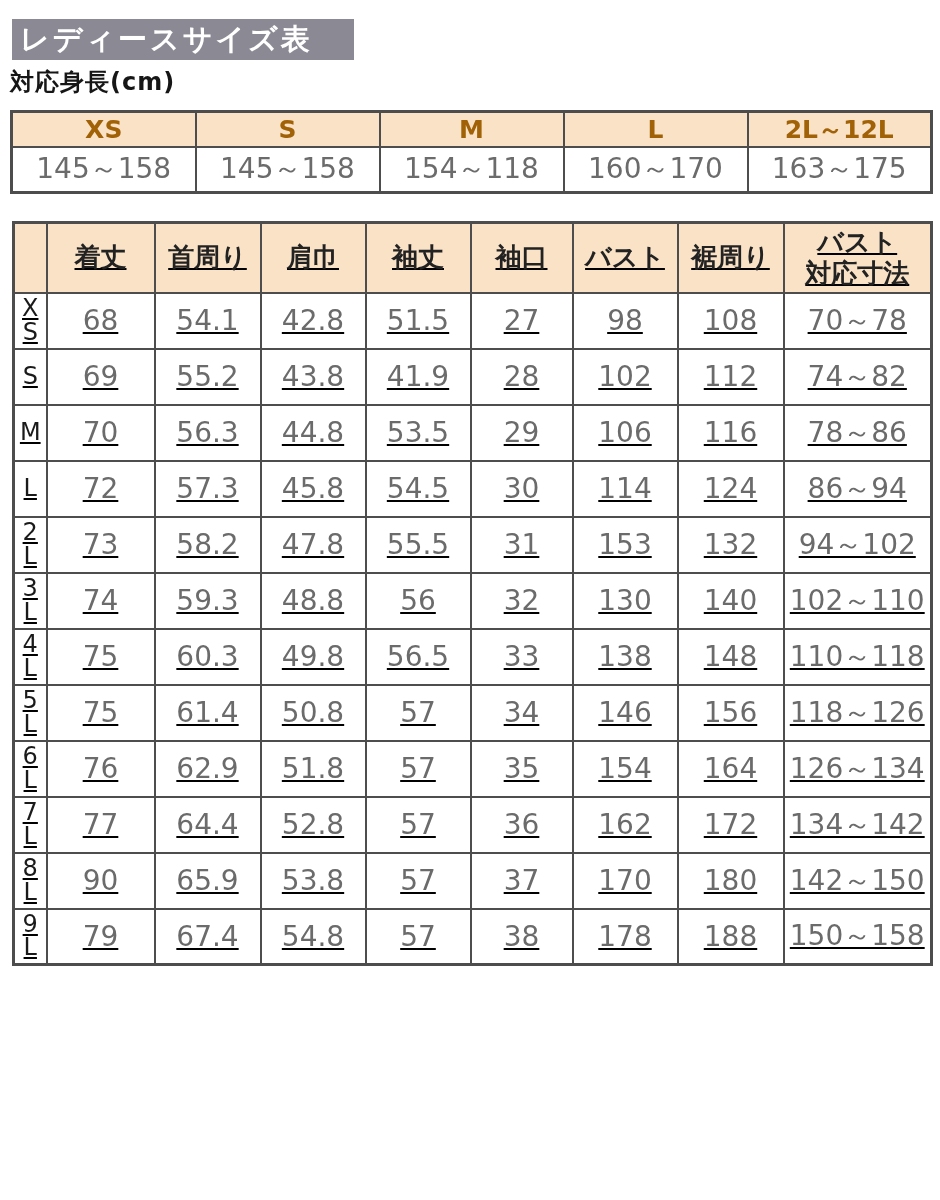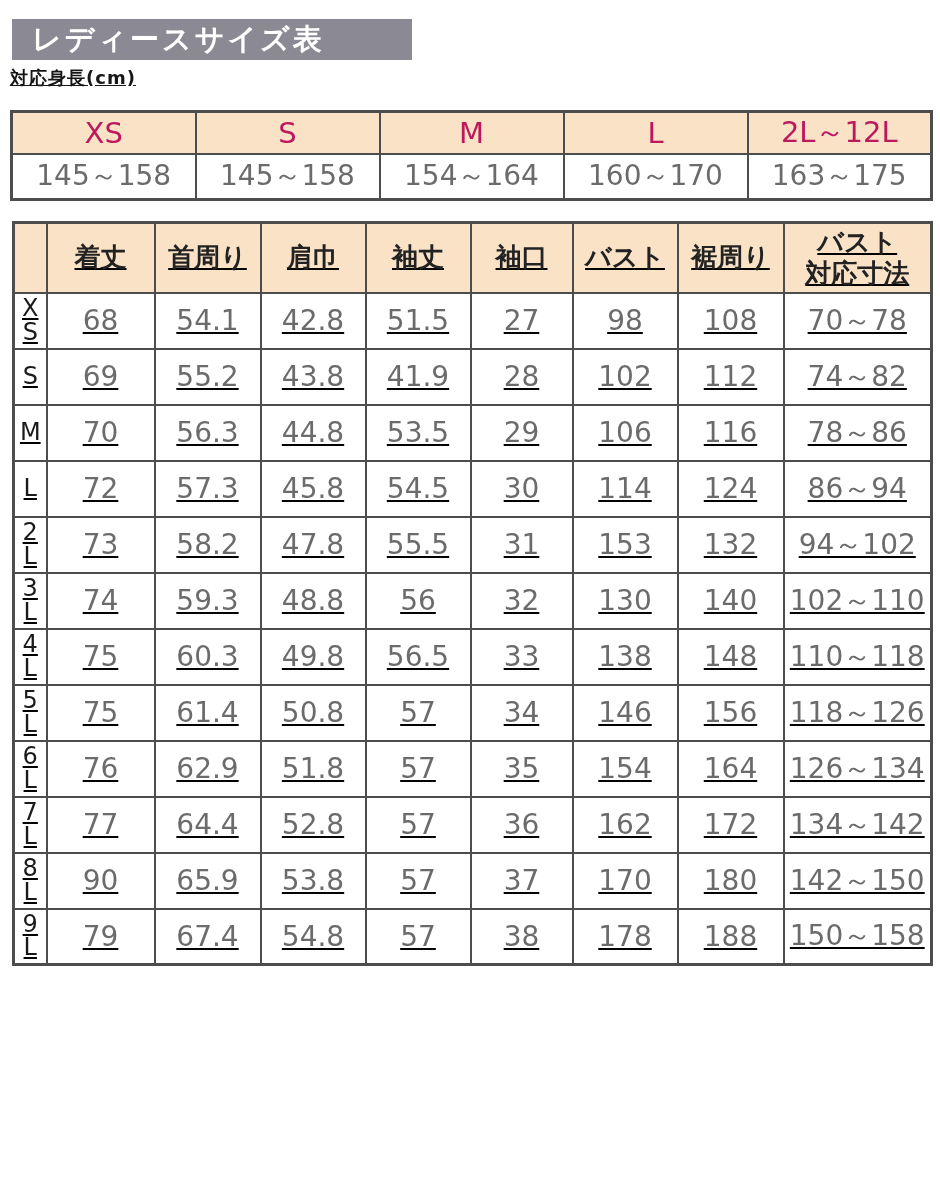--- a/index.html
+++ b/index.html
@@ -7,53 +7,52 @@
   body {
     width: 940px; height: 1200px;
     background: #ffffff;
     font-family: "DejaVu Sans", "Liberation Sans", sans-serif;
     position: relative;
     overflow: hidden;
   }
 
   .title-bar {
     position: absolute; left: 12px; top: 19px;
-    width: 400px; height: 41px;
+    width: 342px; height: 41px;
     background: var(--title_bg, #8b8a94);
     color: var(--title_text, #ffffff);
     font-size: 29px; font-weight: bold;
     line-height: 41px;
-    padding-left: 20px;
+    padding-left: 8px;
     letter-spacing: 3px;
   }
 
   .height-label {
     position: absolute; left: 10px; top: 66px;
-    font-size: 18px; font-weight: bold;
+    font-size: 24px; font-weight: bold;
     color: #161616;
     letter-spacing: 1px;
-    text-decoration: underline;
   }
 
   table { border-collapse: collapse; table-layout: fixed; }
 
   .height-table {
     position: absolute; left: 10px; top: 110px;
     width: 920px;
     border: 3px solid var(--border, #4d4d4d);
   }
   .height-table th, .height-table td {
     border: 2px solid var(--border, #4d4d4d);
     text-align: center; padding: 0;
   }
   .height-table th {
     background: var(--header_bg, #f9e2c6);
     height: 33px;
-    font-size: 29px; font-weight: normal;
-    color: #be185d;
+    font-size: 25px; font-weight: bold;
+    color: #a16207;
   }
   .height-table td {
     height: 45px;
     font-size: 28px; font-weight: normal;
     color: var(--value_text, #6b6b6b);
     margin-top: 28px;
   }
 
   .size-table {
     position: absolute; left: 12px; top: 221px;
@@ -110,21 +109,21 @@
       <th>S</th>
       <th>M</th>
       <th>L</th>
       <th>2L～12L</th>
     </tr>
   </thead>
   <tbody>
     <tr>
       <td>145～158</td>
       <td>145～158</td>
-      <td>154～164</td>
+      <td>154～118</td>
       <td>160～170</td>
       <td>163～175</td>
     </tr>
   </tbody>
 </table>
 
 <table class="size-table">
   <colgroup>
     <col style="width:33px">
     <col style="width:108px">

